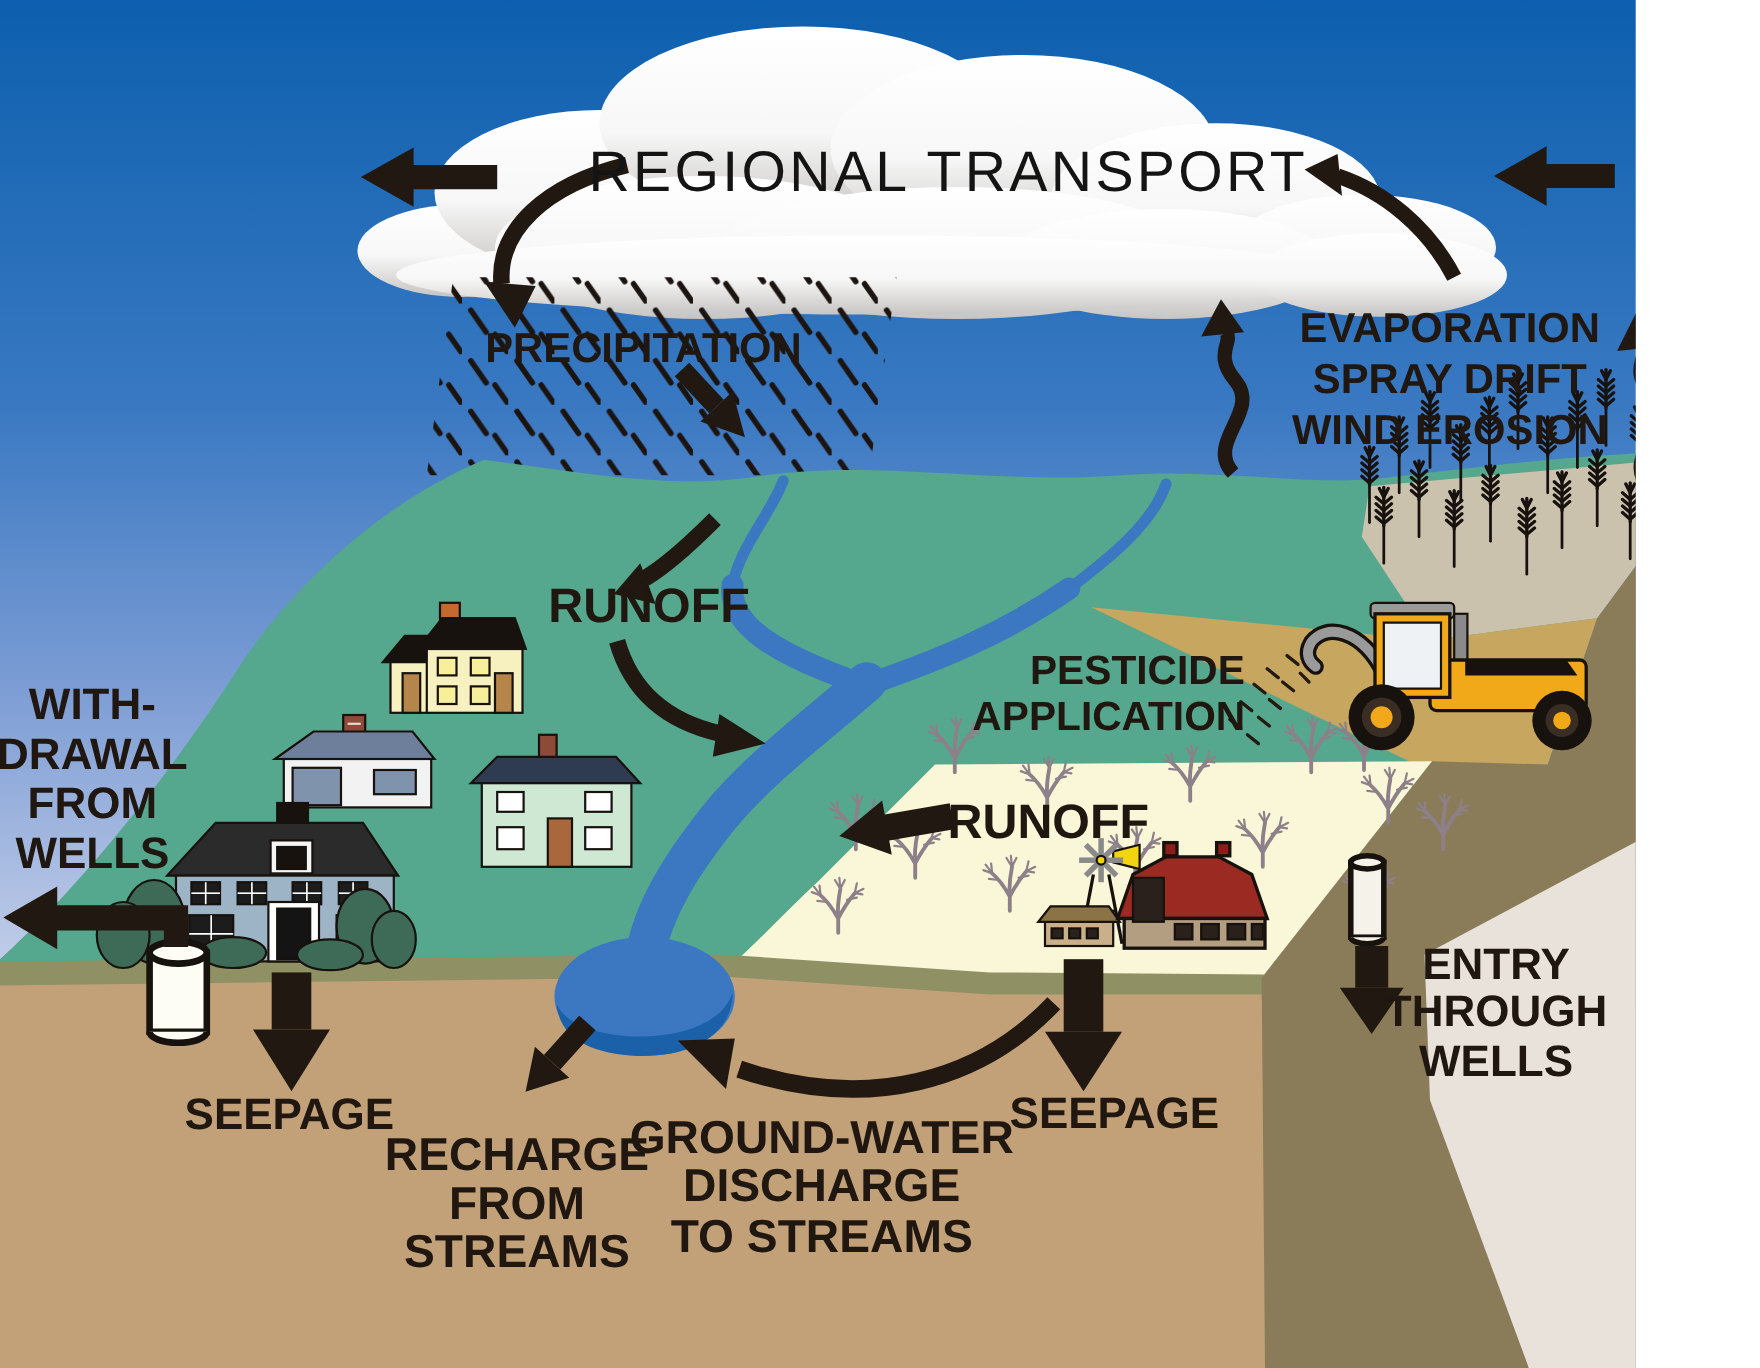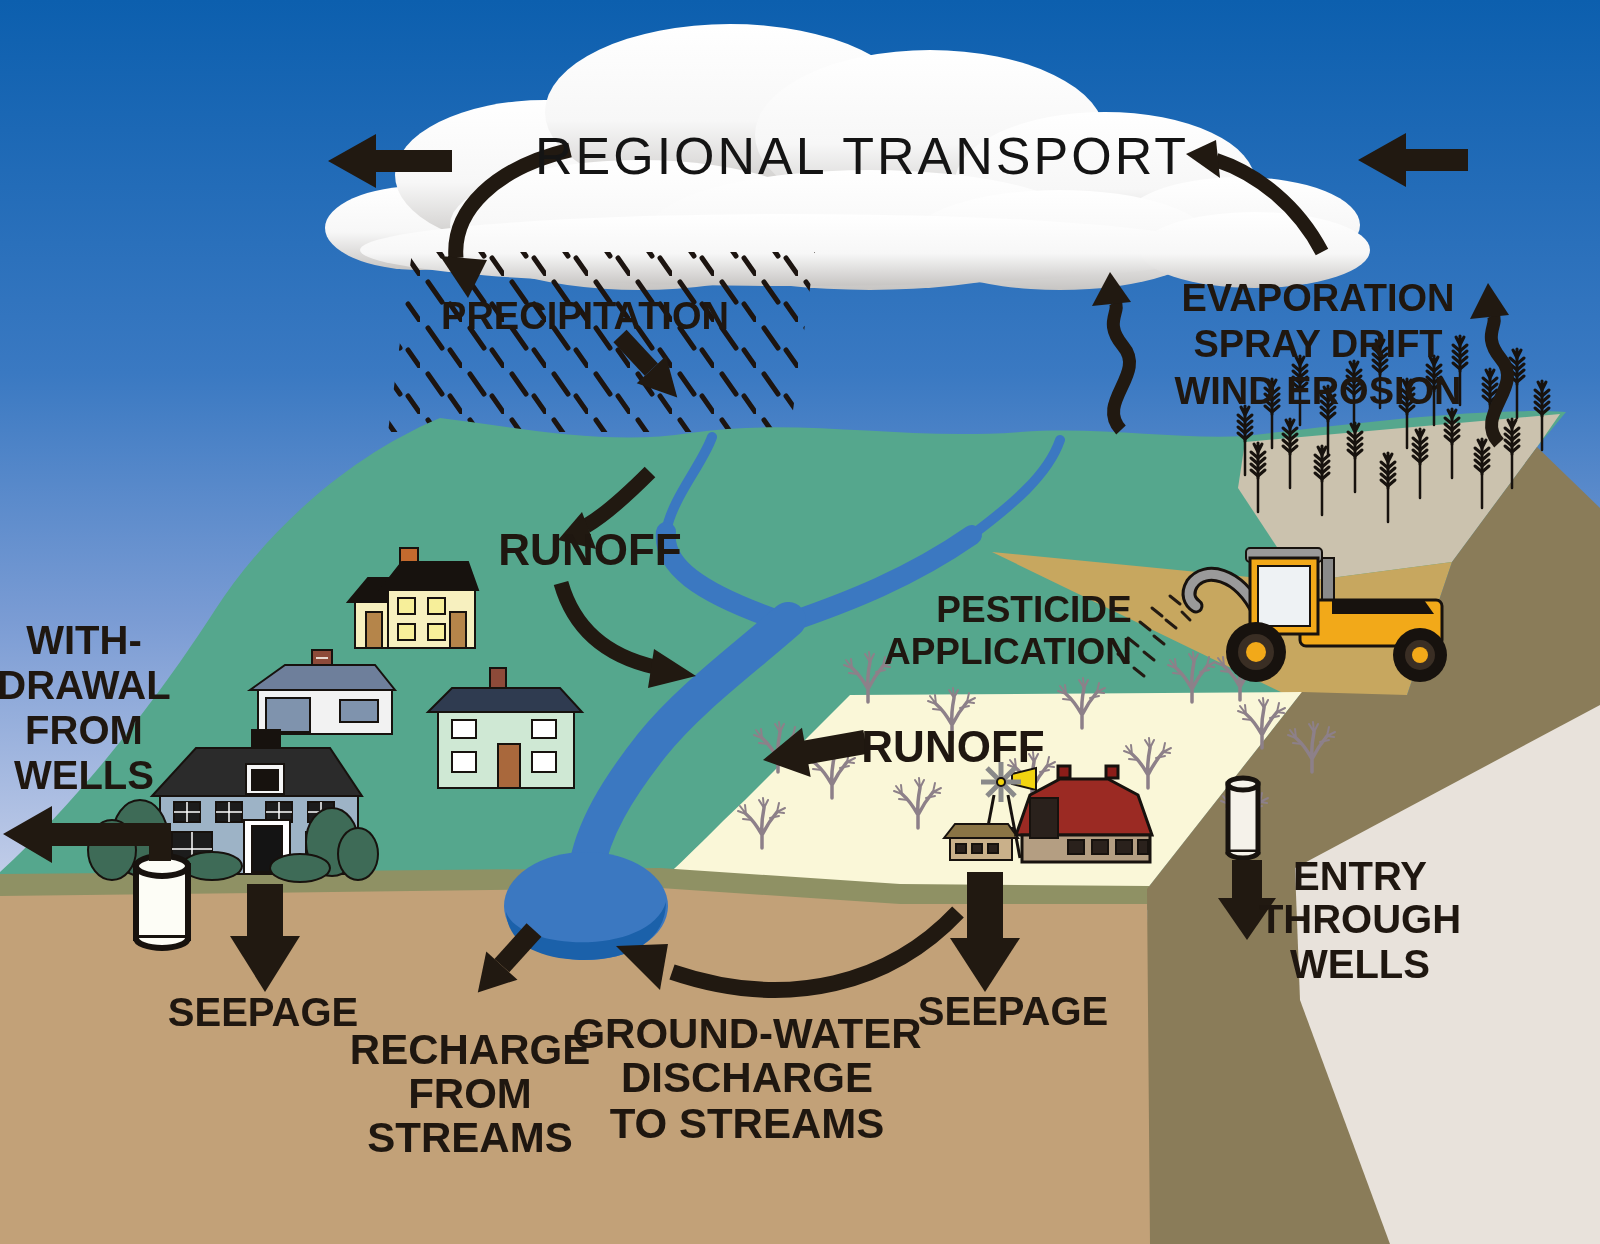--- a/index.html
+++ b/index.html
@@ -1,16 +1,16 @@
 <!DOCTYPE html>
 <html><head>
 <meta charset="utf-8">
 <style>
   html,body{margin:0;padding:0;background:#fff;}
-  #stage{width:1600px;height:1244px;position:relative;overflow:hidden;text-align:right;}
+  #stage{width:1487px;height:1244px;position:relative;overflow:hidden;text-align:right;}
   svg{display:block;}
   text{font-family:"Liberation Sans","DejaVu Sans",sans-serif;fill:#1f1710;}
   .h{font-weight:700;}
   .title{font-weight:400;letter-spacing:3px;fill:#141414;}
 </style>
 </head>
 <body>
 
 <div id="stage">
 <svg width="1600" height="1244" viewBox="0 0 1600 1244">

